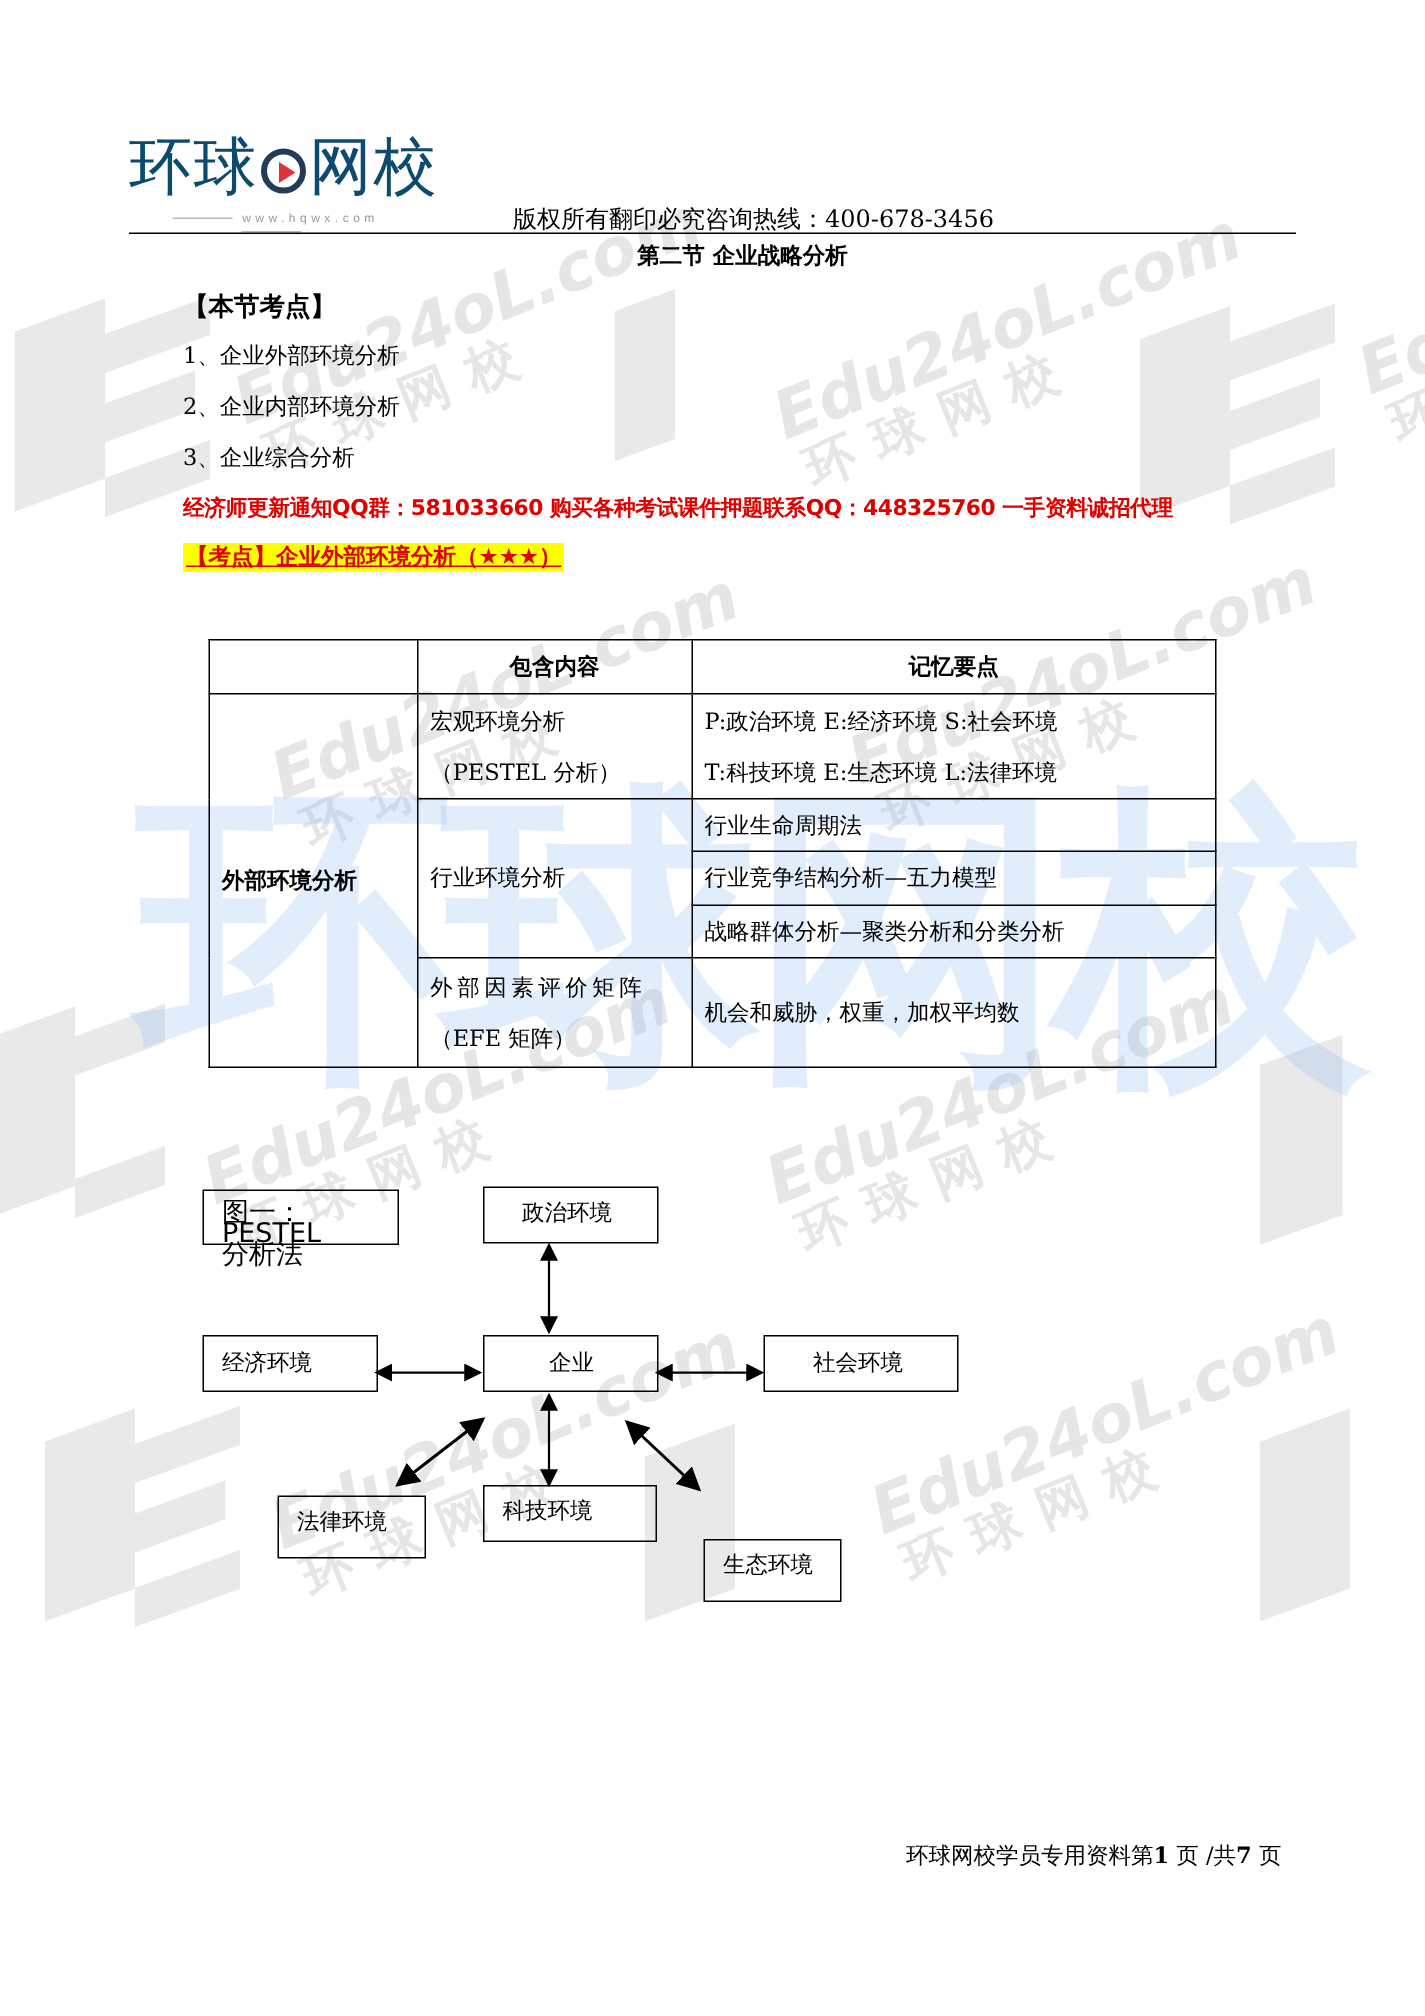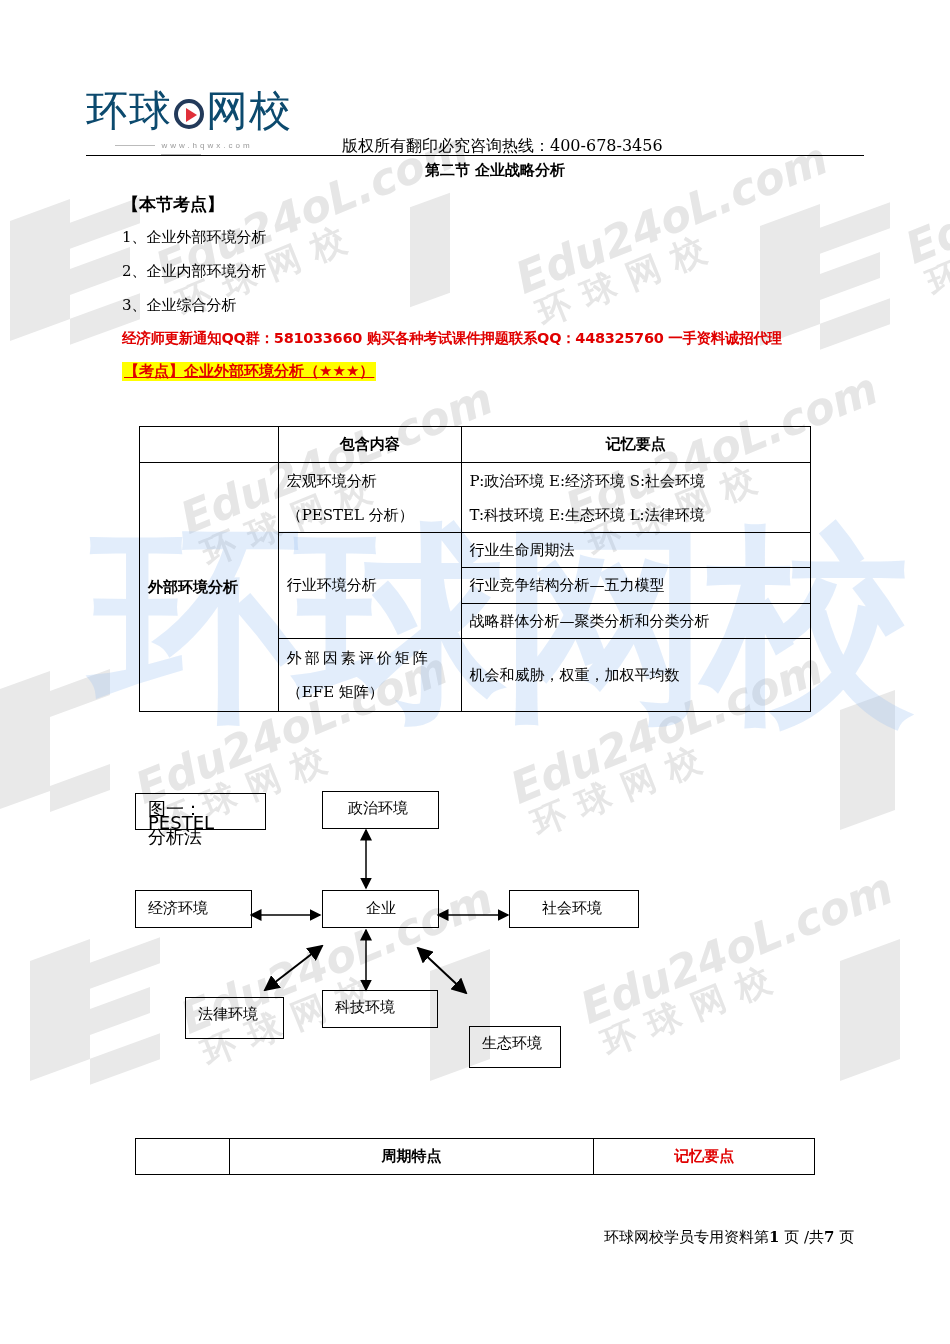--- a/index.html
+++ b/index.html
@@ -194,21 +194,16 @@
   <div class="box" style="left:469px;top:995px;width:92px;height:42px;padding:7px 0 0 12px;margin-top:31px;">生态环境</div>
 </div>
 
 <table class="t2">
   <colgroup>
       <col style="width:94px">
       <col style="width:365px">
       <col style="width:221px">
     </colgroup>
   <tbody>
-      <tr style="height:36px;">
-    <td></td>
-    <td class="th">周期特点</td>
-    <td class="th red">记忆要点</td>
-  </tr>
 </tbody>
   </table>
 
 <div class="abs footer"><span>环球网校学员专用资料第</span><b>1</b><span> </span><span>页 /共</span><b>7</b><span> </span><span>页</span></div>
 
 </body></html>

